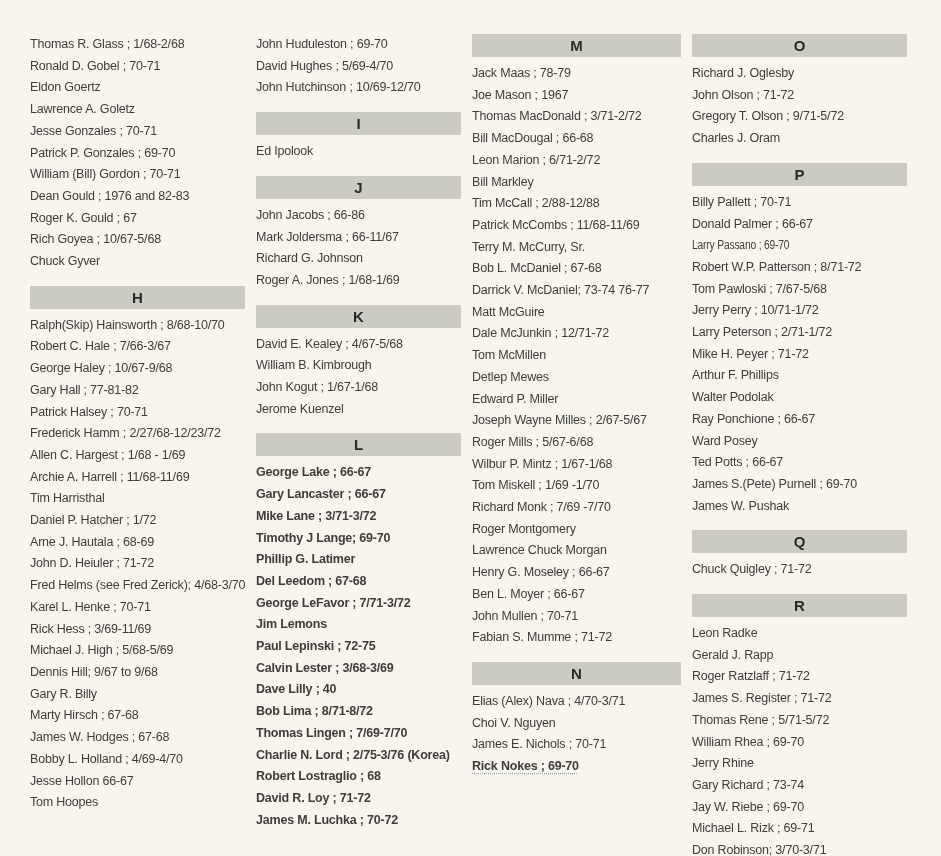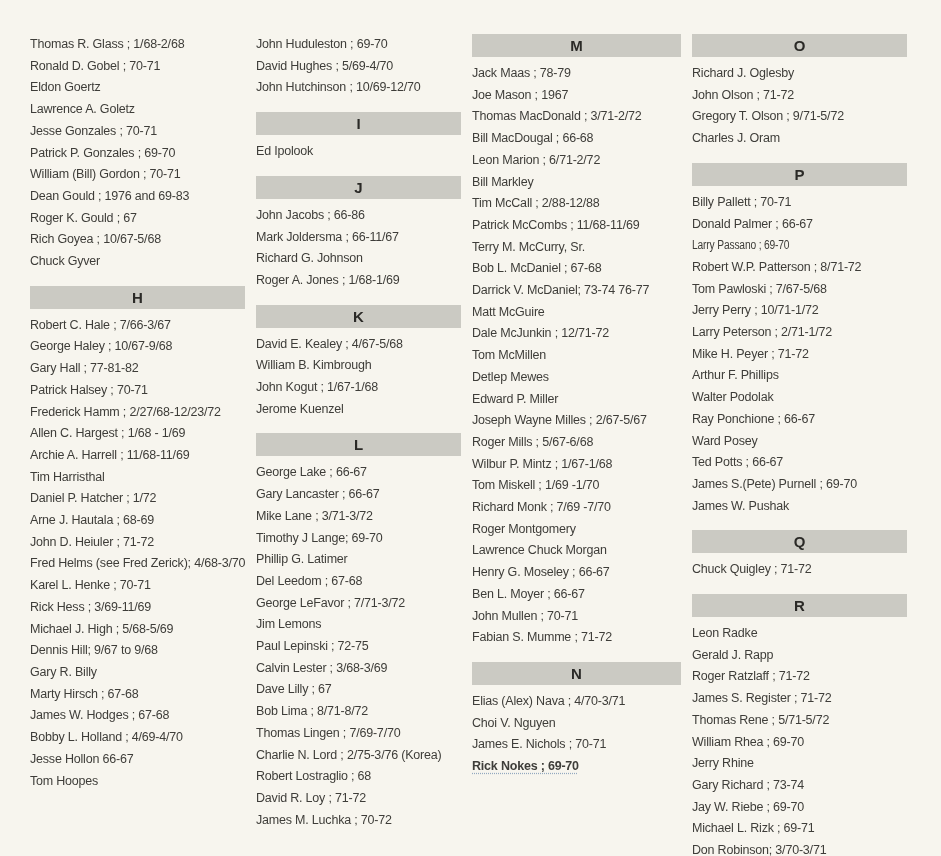--- a/index.html
+++ b/index.html
@@ -35,21 +35,21 @@
     color: #2b2a27;
     margin: 13px 0 6px 0;
   }
   .section:first-child .sec-header { margin-top: 0; }
   .entry {
     font-size: 12.5px;
     line-height: 21.7px;
     letter-spacing: -0.2px;
     white-space: nowrap;
   }
-  .entry.bold { font-weight: normal; }
+  .entry.bold { font-weight: bold; }
   .entry.dotted {
     text-decoration: underline dotted #93a9c0;
     text-underline-offset: 3px;
     font-weight: bold;
   }
   .entry.condensed {
     transform: scaleX(0.82);
     transform-origin: 0 50%;
   }
 </style>
@@ -59,27 +59,28 @@
 <div class="roster">
     <div class="col">
       <div class="section">
         <div class="entry">Thomas R. Glass ; 1/68-2/68</div>
         <div class="entry">Ronald D. Gobel ; 70-71</div>
         <div class="entry">Eldon Goertz</div>
         <div class="entry">Lawrence A. Goletz</div>
         <div class="entry">Jesse Gonzales ; 70-71</div>
         <div class="entry">Patrick P. Gonzales ; 69-70</div>
         <div class="entry">William (Bill) Gordon ; 70-71</div>
-        <div class="entry">Dean Gould ; 1976 and 69-83</div>
+        <div class="entry">Dean Gould ; 1976 and 82-83</div>
         <div class="entry">Roger K. Gould ; 67</div>
         <div class="entry">Rich Goyea ; 10/67-5/68</div>
         <div class="entry">Chuck Gyver</div>
       </div>
       <div class="section">
         <div class="sec-header">H</div>
+        <div class="entry">Ralph(Skip) Hainsworth ; 8/68-10/70</div>
         <div class="entry">Robert C. Hale ; 7/66-3/67</div>
         <div class="entry">George Haley ; 10/67-9/68</div>
         <div class="entry">Gary Hall ; 77-81-82</div>
         <div class="entry">Patrick Halsey ; 70-71</div>
         <div class="entry">Frederick Hamm ; 2/27/68-12/23/72</div>
         <div class="entry">Allen C. Hargest ; 1/68 - 1/69</div>
         <div class="entry">Archie A. Harrell ; 11/68-11/69</div>
         <div class="entry">Tim Harristhal</div>
         <div class="entry">Daniel P. Hatcher ; 1/72</div>
         <div class="entry">Arne J. Hautala ; 68-69</div>
@@ -126,21 +127,21 @@
         <div class="entry bold">George Lake ; 66-67</div>
         <div class="entry bold">Gary Lancaster ; 66-67</div>
         <div class="entry bold">Mike Lane ; 3/71-3/72</div>
         <div class="entry bold">Timothy J Lange; 69-70</div>
         <div class="entry bold">Phillip G. Latimer</div>
         <div class="entry bold">Del Leedom ; 67-68</div>
         <div class="entry bold">George LeFavor ; 7/71-3/72</div>
         <div class="entry bold">Jim Lemons</div>
         <div class="entry bold">Paul Lepinski ; 72-75</div>
         <div class="entry bold">Calvin Lester ; 3/68-3/69</div>
-        <div class="entry bold">Dave Lilly ; 67</div>
+        <div class="entry bold">Dave Lilly ; 40</div>
         <div class="entry bold">Bob Lima ; 8/71-8/72</div>
         <div class="entry bold">Thomas Lingen ; 7/69-7/70</div>
         <div class="entry bold">Charlie N. Lord ; 2/75-3/76 (Korea)</div>
         <div class="entry bold">Robert Lostraglio ; 68</div>
         <div class="entry bold">David R. Loy ; 71-72</div>
         <div class="entry bold">James M. Luchka ; 70-72</div>
       </div>
     </div>
     <div class="col">
       <div class="section">

